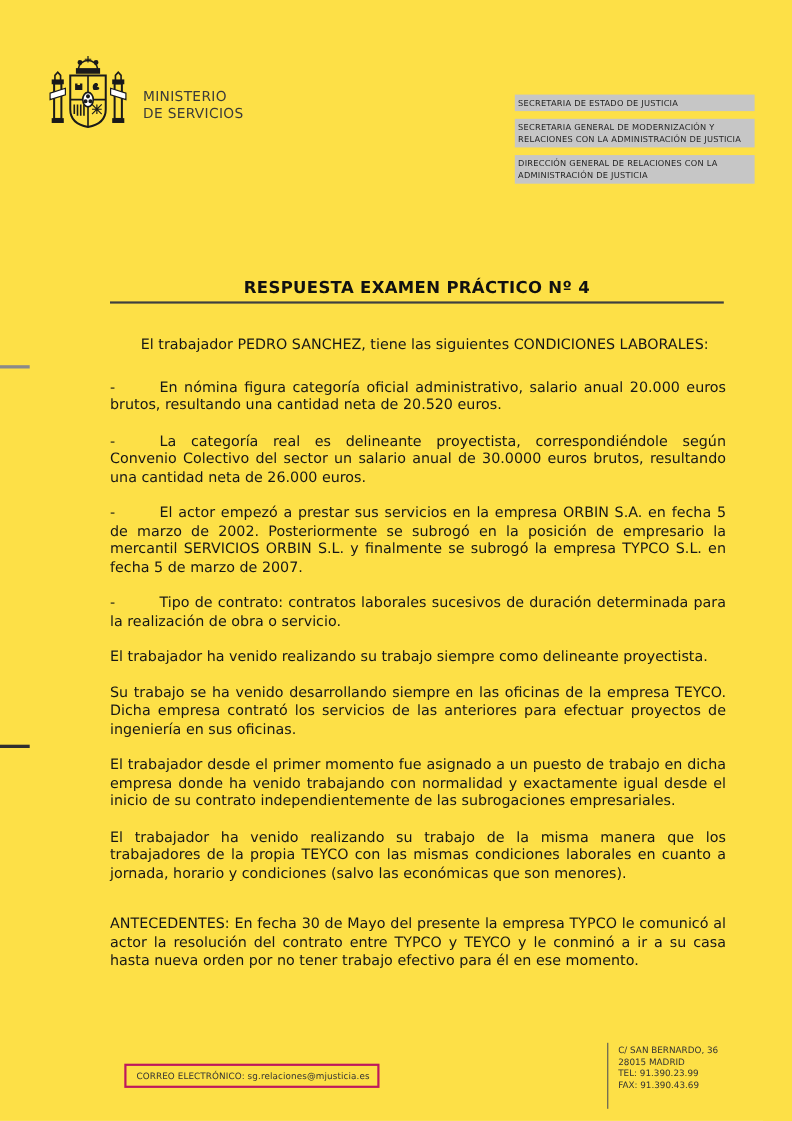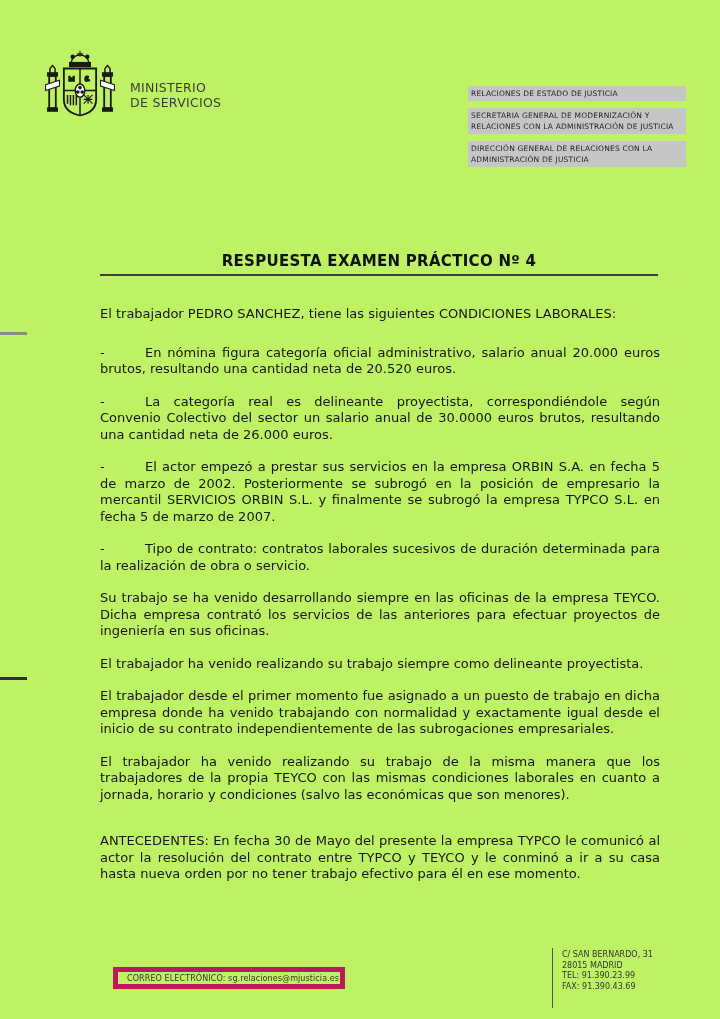--- a/index.html
+++ b/index.html
@@ -1,20 +1,20 @@
 <!DOCTYPE html>
 <html><head>
 <meta charset="utf-8">
 <style>
   html, body { margin: 0; padding: 0; background: #ffffff; }
   .page {
     position: relative;
     width: 720px;
     height: 1019px;
-    background: #bef264;
+    background: #fde047;
     font-family: "DejaVu Sans", "Liberation Sans", sans-serif;
     color: #1a1a1a;
     overflow: hidden;
   }
 
   
   .logo-block { position: absolute; left: 42px; top: 48px; display: flex; align-items: flex-start; }
   .coat-svg { width: 76px; height: 88px; display: block; }
   .ministry-name {
     margin-left: 12px; margin-top: 32px;
@@ -39,28 +39,28 @@
   .fold-1 { top: 332px; background: #8a8a8a; }
   .fold-2 { top: 677px; background: #2f2f2f; }
 
   
   .body-text { position: absolute; left: 100px; top: 306px; width: 560px; }
   .para {
     margin: 0 0 16px 0;
     font-size: 13px; line-height: 16.5px;
     text-align: justify; color: #161616;
   }
-  .para.intro { margin-bottom: 22px; }
+  .para.intro { margin-bottom: 22px; margin-left: 28px; }
   .para.mt-extra { margin-top: 30px; }
   .dash-marker { display: inline-block; width: 45px; }
 
   
   .email-box {
     position: absolute; left: 113px; top: 967px; width: 232px; height: 22px;
-    border: 5px solid #be185d;
+    border: 2px solid #be185d;
     display: flex; align-items: center; padding-left: 9px; box-sizing: border-box;
     font-size: 8px; color: #333; letter-spacing: 0.1px;
   }
   .footer-rule { position: absolute; left: 552px; top: 948px; width: 1px; height: 60px; background: #555; }
   .address-block { position: absolute; left: 562px; top: 950px; font-size: 8px; line-height: 10.5px; color: #333; }
 </style>
 </head>
 <body>
 
 <div class="page">
@@ -103,50 +103,50 @@
       <circle cx="47" cy="60" r="1.5" fill="#1a1a1a"></circle>
       <circle cx="53" cy="60" r="1.5" fill="#1a1a1a"></circle>
     </svg>
     <div class="ministry-name">
       <div>MINISTERIO</div>
       <div>DE SERVICIOS</div>
     </div>
   </div>
 
   <div class="org-blocks">
-    <div class="org-block highlight">RELACIONES DE ESTADO DE JUSTICIA</div>
+    <div class="org-block highlight">SECRETARIA DE ESTADO DE JUSTICIA</div>
     <div class="org-block highlight">SECRETARIA GENERAL DE MODERNIZACIÓN Y RELACIONES CON LA ADMINISTRACIÓN DE JUSTICIA</div>
     <div class="org-block highlight">DIRECCIÓN GENERAL DE RELACIONES CON LA ADMINISTRACIÓN DE JUSTICIA</div>
   </div>
 
   <div class="fold-mark fold-1"></div>
   <div class="fold-mark fold-2"></div>
 
   <div class="title-wrap">
     <h1 class="doc-title">RESPUESTA EXAMEN PRÁCTICO Nº 4</h1>
     <div class="title-rule"></div>
   </div>
 
   <main class="body-text">
     <p class="para intro"><span>El trabajador PEDRO SANCHEZ, tiene las siguientes CONDICIONES LABORALES:</span></p>
     <p class="para"><span class="dash-marker">-</span><span>En nómina figura categoría oficial administrativo, salario anual 20.000 euros brutos, resultando una cantidad neta de 20.520 euros.</span></p>
     <p class="para"><span class="dash-marker">-</span><span>La categoría real es delineante proyectista, correspondiéndole según Convenio Colectivo del sector un salario anual de 30.0000 euros brutos, resultando una cantidad neta de 26.000 euros.</span></p>
     <p class="para"><span class="dash-marker">-</span><span>El actor empezó a prestar sus servicios en la empresa ORBIN S.A. en fecha 5 de marzo de 2002. Posteriormente se subrogó en la posición de empresario la mercantil SERVICIOS ORBIN S.L. y finalmente se subrogó la empresa TYPCO S.L. en fecha 5 de marzo de 2007.</span></p>
     <p class="para"><span class="dash-marker">-</span><span>Tipo de contrato: contratos laborales sucesivos de duración determinada para la realización de obra o servicio.</span></p>
+    <p class="para"><span>El trabajador ha venido realizando su trabajo siempre como delineante proyectista.</span></p>
     <p class="para"><span>Su trabajo se ha venido desarrollando siempre en las oficinas de la empresa TEYCO. Dicha empresa contrató los servicios de las anteriores para efectuar proyectos de ingeniería en sus oficinas.</span></p>
-    <p class="para"><span>El trabajador ha venido realizando su trabajo siempre como delineante proyectista.</span></p>
     <p class="para"><span>El trabajador desde el primer momento fue asignado a un puesto de trabajo en dicha empresa donde ha venido trabajando con normalidad y exactamente igual desde el inicio de su contrato independientemente de las subrogaciones empresariales.</span></p>
     <p class="para"><span>El trabajador ha venido realizando su trabajo de la misma manera que los trabajadores de la propia TEYCO con las mismas condiciones laborales en cuanto a jornada, horario y condiciones (salvo las económicas que son menores).</span></p>
     <p class="para mt-extra"><span>ANTECEDENTES: En fecha 30 de Mayo del presente la empresa TYPCO le comunicó al actor la resolución del contrato entre TYPCO y TEYCO y le conminó a ir a su casa hasta nueva orden por no tener trabajo efectivo para él en ese momento.</span></p>
   </main>
 
   <div class="email-box">
     <span>CORREO ELECTRÓNICO: sg.relaciones@mjusticia.es</span>
   </div>
   <div class="footer-rule"></div>
   <div class="address-block">
-    <div>C/ SAN BERNARDO, 31</div>
+    <div>C/ SAN BERNARDO, 36</div>
     <div>28015 MADRID</div>
     <div>TEL: 91.390.23.99</div>
     <div>FAX: 91.390.43.69</div>
   </div>
 
 </div>
 
 </body></html>

